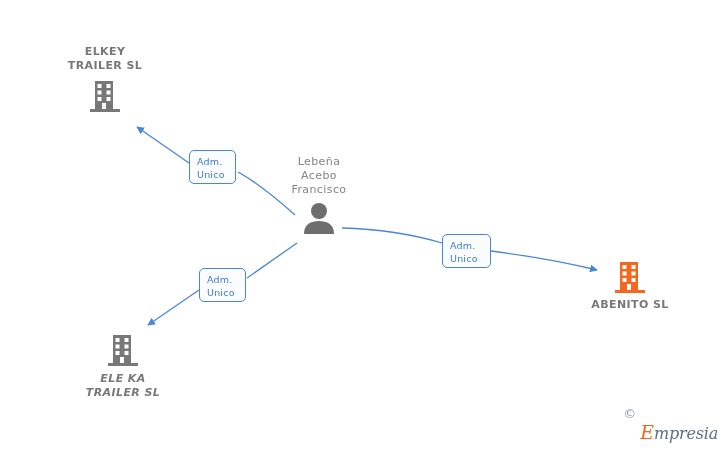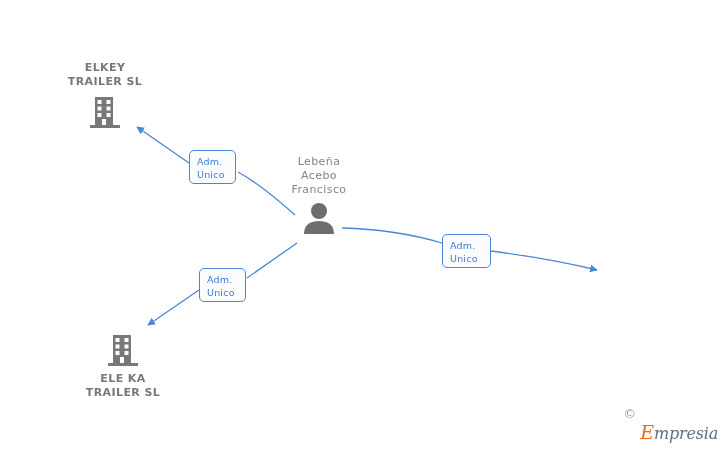--- a/index.html
+++ b/index.html
@@ -45,22 +45,22 @@
   .person .node-label {
     font-weight: normal;
     color: #858585;
   }
   .node-icon {
     display: block;
     margin: 0 auto;
   }
 
   
-  #node-elkey     { left: 30px;  top: 61px;  }
-  #node-eleka     { left: 48px;  top: 333px; }
+  #node-elkey     { left: 30px;  top: 45px;  }
+  #node-eleka     { left: 48px;  top: 333px; font-style: italic; }
   #node-abenito   { left: 555px; top: 260px; }
   #node-person    { left: 244px; top: 155px; }
 
   #node-elkey   .node-icon  { margin-top: 6px; }
   #node-eleka   .node-icon  { margin-bottom: 5px; }
   #node-abenito .node-icon  { margin-bottom: 4px; }
   #node-person  .node-icon  { margin-top: 5px; }
 
   
   .edge-chip {
@@ -163,20 +163,34 @@
       <rect x="7.5" y="11.5" width="4" height="4" fill="#ffffff"></rect>
       <rect x="16.5" y="11.5" width="4" height="4" fill="#ffffff"></rect>
       <rect x="7.5" y="18" width="4" height="4" fill="#ffffff"></rect>
       <rect x="16.5" y="18" width="4" height="4" fill="#ffffff"></rect>
       <rect x="12" y="24" width="4" height="6" fill="#ffffff"></rect>
     </svg>
     <div class="node-label">ELE KA
 TRAILER  SL</div>
   </div>
 
+  <div class="node company" id="node-abenito">
+    <svg class="node-icon" width="30" height="34" viewBox="0 0 30 34" xmlns="http://www.w3.org/2000/svg">
+      <rect x="5" y="2" width="18" height="28" fill="#f2681f"></rect>
+      <rect x="0" y="30" width="30" height="3" fill="#f2681f"></rect>
+      <rect x="7.5" y="5" width="4" height="4" fill="#ffffff"></rect>
+      <rect x="16.5" y="5" width="4" height="4" fill="#ffffff"></rect>
+      <rect x="7.5" y="11.5" width="4" height="4" fill="#ffffff"></rect>
+      <rect x="16.5" y="11.5" width="4" height="4" fill="#ffffff"></rect>
+      <rect x="7.5" y="18" width="4" height="4" fill="#ffffff"></rect>
+      <rect x="16.5" y="18" width="4" height="4" fill="#ffffff"></rect>
+      <rect x="12" y="24" width="4" height="6" fill="#ffffff"></rect>
+    </svg>
+    <div class="node-label">ABENITO  SL</div>
+  </div>
 
   <div class="node person" id="node-person">
     <div class="node-label">Lebeña
 Acebo
 Francisco</div>
     <svg class="node-icon" width="36" height="32" viewBox="0 0 36 32" xmlns="http://www.w3.org/2000/svg">
       <circle cx="18" cy="9" r="8" fill="#6e6e6e"></circle>
       <path d="M 3 32 C 3 22 10 19 18 19 C 26 19 33 22 33 32 Z" fill="#6e6e6e"></path>
     </svg>
   </div>

